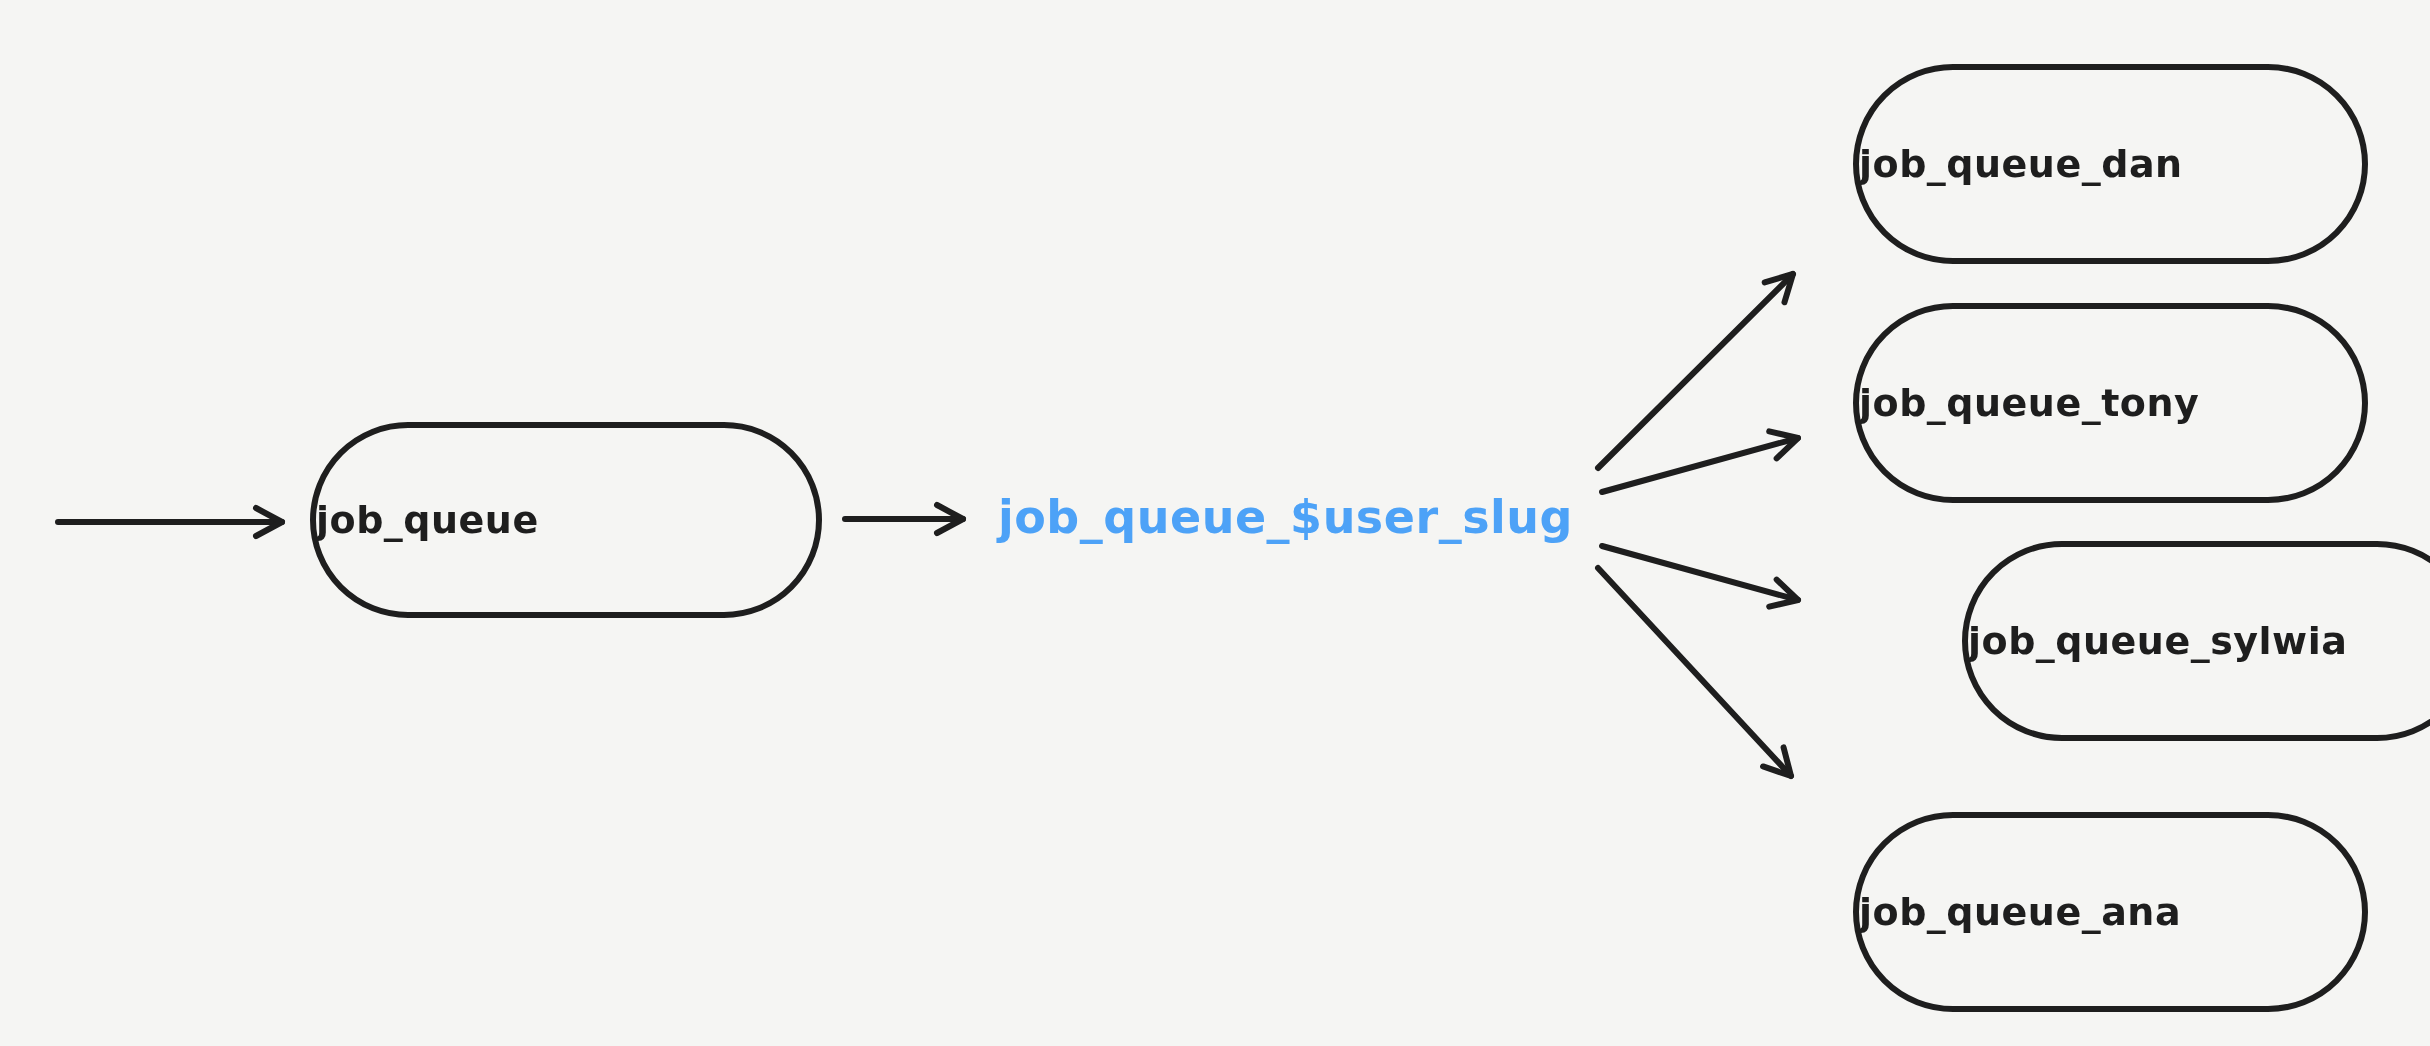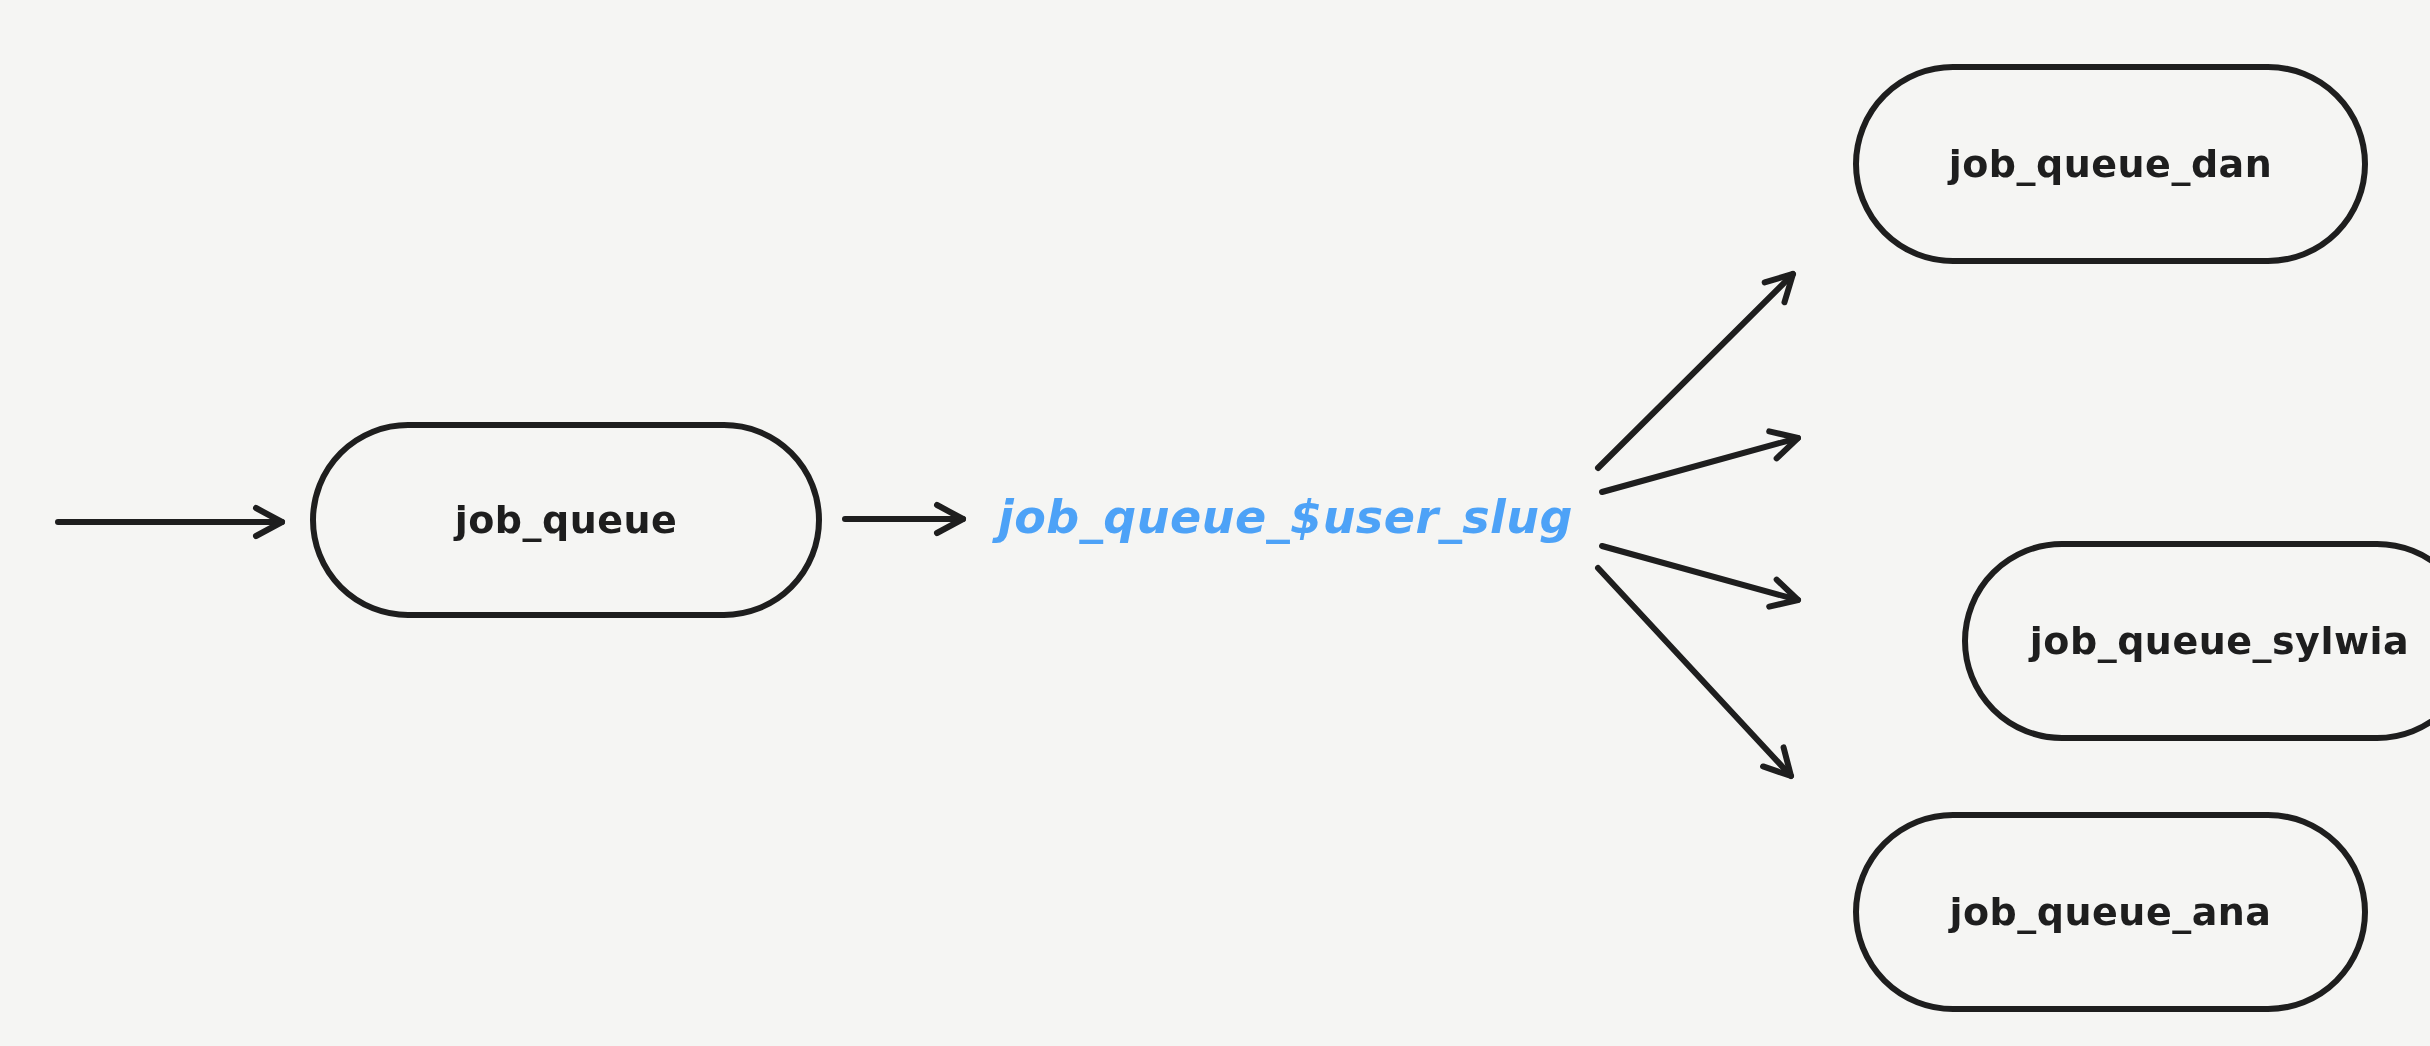--- a/index.html
+++ b/index.html
@@ -32,21 +32,21 @@
     stroke-linecap: round;
     stroke-linejoin: round;
   }
   .node {
     position: absolute;
     border: 6px solid var(--stroke, #1e1e1e);
     border-radius: 100px;
     box-sizing: border-box;
     display: flex;
     align-items: center;
-    justify-content: center;
+    justify-content: flex-start;
     background: transparent;
   }
   .node-label {
     font-weight: 700;
     font-size: 38px;
     color: var(--stroke, #1e1e1e);
     letter-spacing: 0.5px;
     white-space: nowrap;
   }
   .node-source  { left: 310px;  top: 422px; width: 512px; height: 196px; }
@@ -57,21 +57,20 @@
   .router-label {
     position: absolute;
     left: 998px;
     top: 519px;
     transform: translateY(-54%);
     font-weight: 700;
     font-size: 46px;
     color: var(--accent, #4da2f7);
     letter-spacing: 0.5px;
     white-space: nowrap;
-    font-style: italic;
   }
 </style>
 </head>
 <body>
 
 <div class="canvas">
 
   <svg class="arrows-layer" width="2430" height="1046" viewBox="0 0 2430 1046" xmlns="http://www.w3.org/2000/svg">
     <defs>
       <marker id="arrowhead" markerUnits="userSpaceOnUse" markerWidth="40" markerHeight="40" viewBox="0 0 40 40" refX="32" refY="20" orient="auto">
@@ -89,20 +88,23 @@
   <div class="node node-source">
     <span class="node-label">job_queue</span>
   </div>
 
   <span class="router-label">job_queue_$user_slug</span>
 
   <div class="node node-dan">
     <span class="node-label">job_queue_dan</span>
   </div>
 
+  <div class="node node-tony">
+    <span class="node-label">job_queue_tony</span>
+  </div>
 
   <div class="node node-sylwia">
     <span class="node-label">job_queue_sylwia</span>
   </div>
 
   <div class="node node-ana">
     <span class="node-label">job_queue_ana</span>
   </div>
 
 </div>

